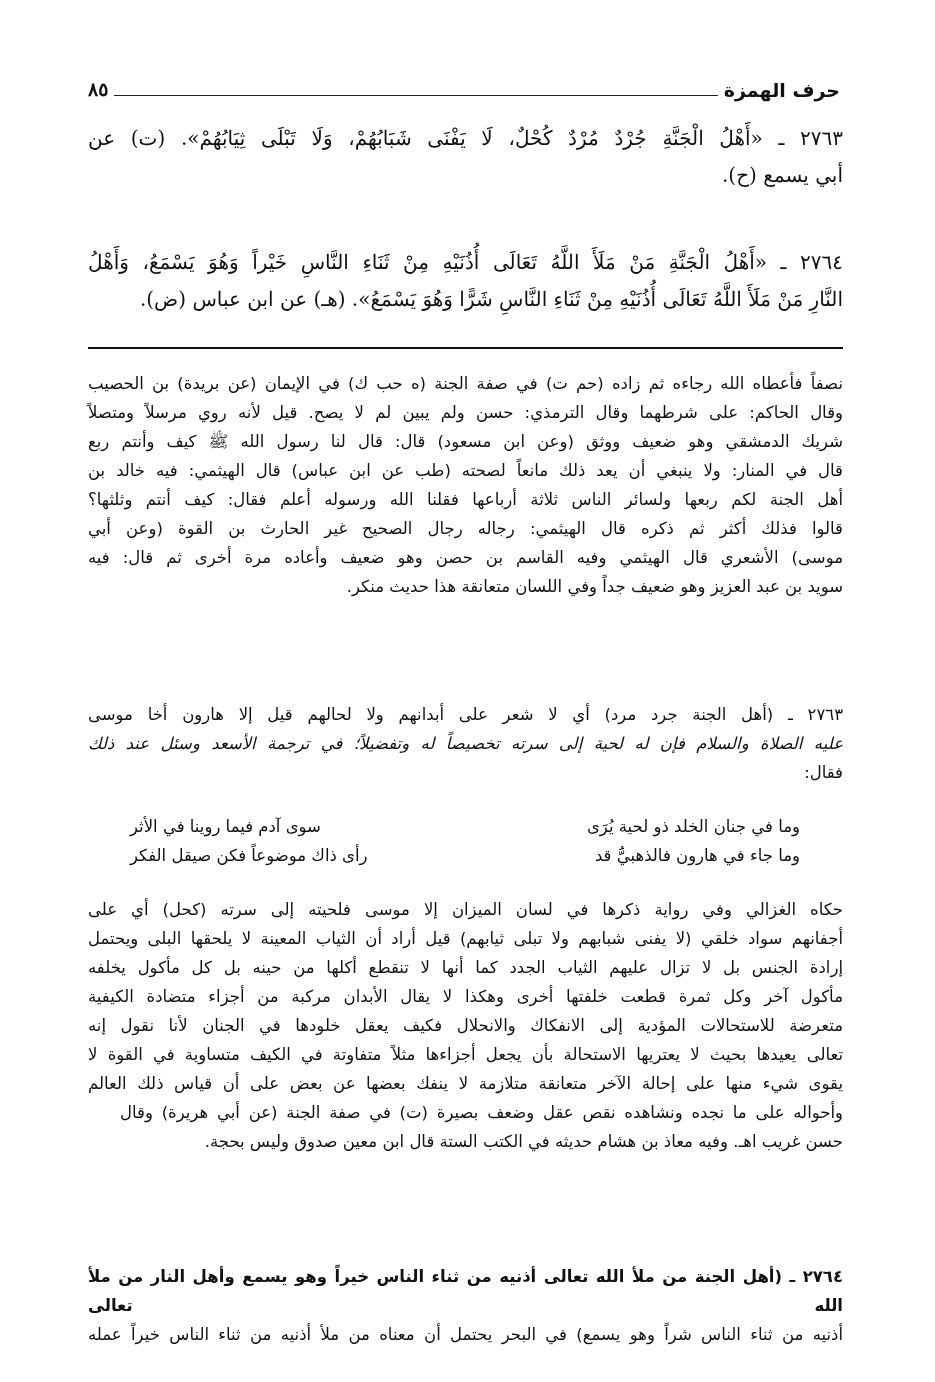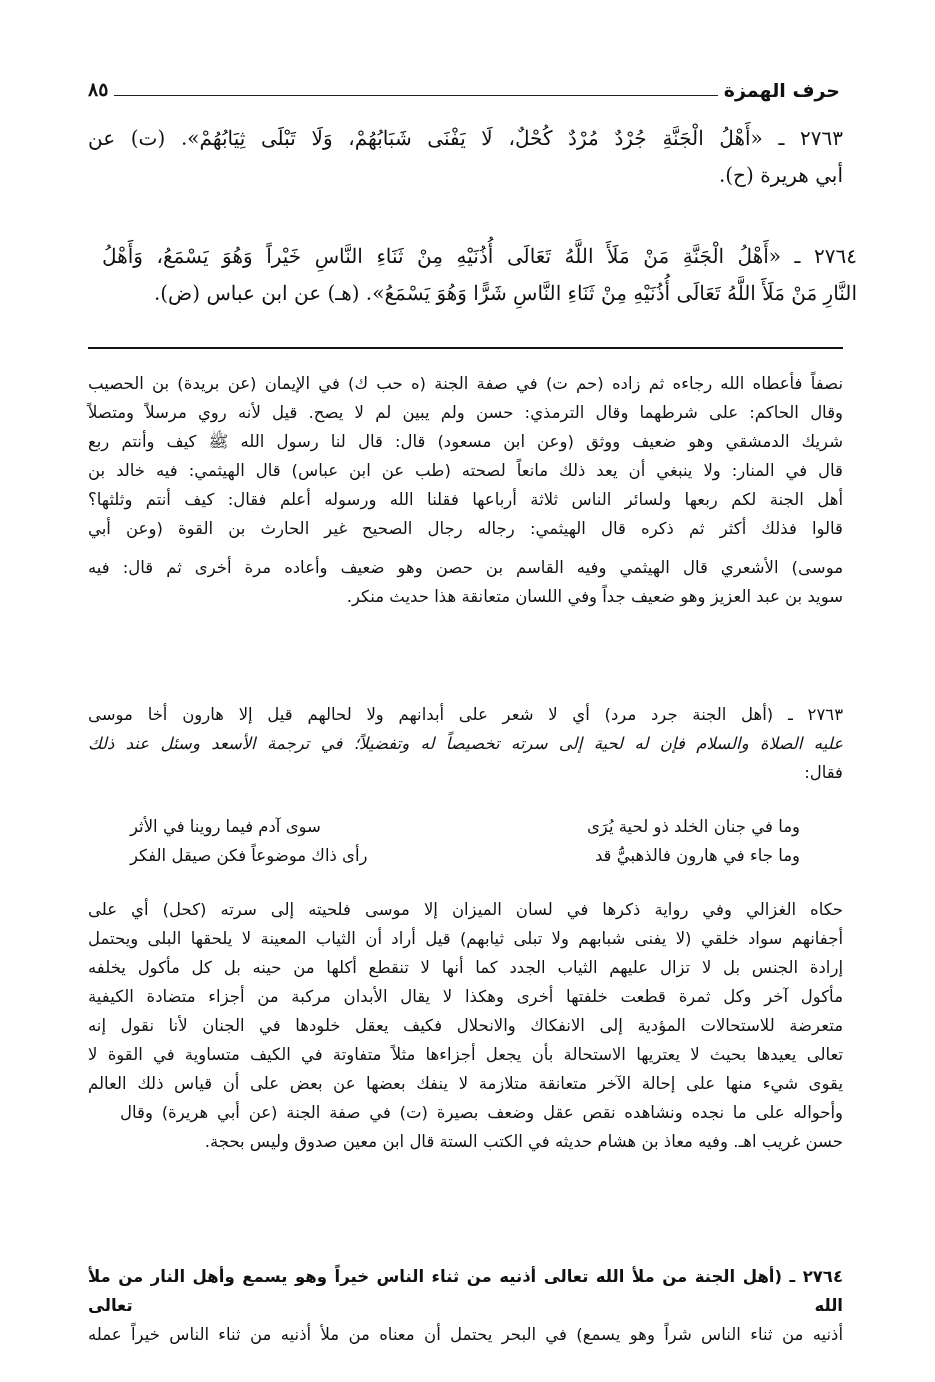--- a/index.html
+++ b/index.html
@@ -52,38 +52,38 @@
 <div class="page">
 
   <div class="header">
     <span class="title">حرف الهمزة</span>
     <span class="rule"></span>
     <span class="pagenum">٨٥</span>
   </div>
 
   <div class="block hadith" style="top:120px;">
     <p style="text-align-last:justify;">٢٧٦٣ ـ «أَهْلُ الْجَنَّةِ جُرْدٌ مُرْدٌ كُحْلٌ، لَا يَفْنَى شَبَابُهُمْ، وَلَا تَبْلَى ثِيَابُهُمْ». (ت) عن</p>
-    <p>أبي هريرة (ح).</p>
+    <p>أبي يسمع (ح).</p>
   </div>
 
-  <div class="block hadith" style="top:238px;margin-left:14px;">
+  <div class="block hadith" style="top:244px;">
     <p style="text-align-last:justify;">٢٧٦٤ ـ «أَهْلُ الْجَنَّةِ مَنْ مَلَأَ اللَّهُ تَعَالَى أُذُنَيْهِ مِنْ ثَنَاءِ النَّاسِ خَيْراً وَهُوَ يَسْمَعُ، وَأَهْلُ</p>
     <p>النَّارِ مَنْ مَلَأَ اللَّهُ تَعَالَى أُذُنَيْهِ مِنْ ثَنَاءِ النَّاسِ شَرًّا وَهُوَ يَسْمَعُ». (هـ) عن ابن عباس (ض).</p>
   </div>
 
   <div class="divider"></div>
 
   <div class="block comm" style="top:369px;">
     <p style="text-align-last:justify;">نصفاً فأعطاه الله رجاءه ثم زاده (حم ت) في صفة الجنة (ه حب ك) في الإيمان (عن بريدة) بن الحصيب</p>
     <p style="text-align-last:justify;">وقال الحاكم: على شرطهما وقال الترمذي: حسن ولم يبين لم لا يصح. قيل لأنه روي مرسلاً ومتصلاً</p>
     <p style="text-align-last:justify;">شريك الدمشقي وهو ضعيف ووثق (وعن ابن مسعود) قال: قال لنا رسول الله ﷺ كيف وأنتم ربع</p>
     <p style="text-align-last:justify;">قال في المنار: ولا ينبغي أن يعد ذلك مانعاً لصحته (طب عن ابن عباس) قال الهيثمي: فيه خالد بن</p>
     <p style="text-align-last:justify;">أهل الجنة لكم ربعها ولسائر الناس ثلاثة أرباعها فقلنا الله ورسوله أعلم فقال: كيف أنتم وثلثها؟</p>
     <p style="text-align-last:justify;">قالوا فذلك أكثر ثم ذكره قال الهيثمي: رجاله رجال الصحيح غير الحارث بن القوة (وعن أبي</p>
-    <p style="text-align-last:justify;margin-top:10px;">موسى) الأشعري قال الهيثمي وفيه القاسم بن حصن وهو ضعيف وأعاده مرة أخرى ثم قال: فيه</p>
+    <p style="text-align-last:justify;">موسى) الأشعري قال الهيثمي وفيه القاسم بن حصن وهو ضعيف وأعاده مرة أخرى ثم قال: فيه</p>
     <p>سويد بن عبد العزيز وهو ضعيف جداً وفي اللسان متعانقة هذا حديث منكر.</p>
   </div>
 
   <div class="block comm" style="top:700px;">
     <p style="text-align-last:justify;">٢٧٦٣ ـ (أهل الجنة جرد مرد) أي لا شعر على أبدانهم ولا لحالهم قيل إلا هارون أخا موسى</p>
     <p style="text-align-last:justify;font-style:italic;">عليه الصلاة والسلام فإن له لحية إلى سرته تخصيصاً له وتفضيلاً؛ في ترجمة الأسعد وسئل عند ذلك</p>
     <p>فقال:</p>
   </div>
 
   <div class="poem">

